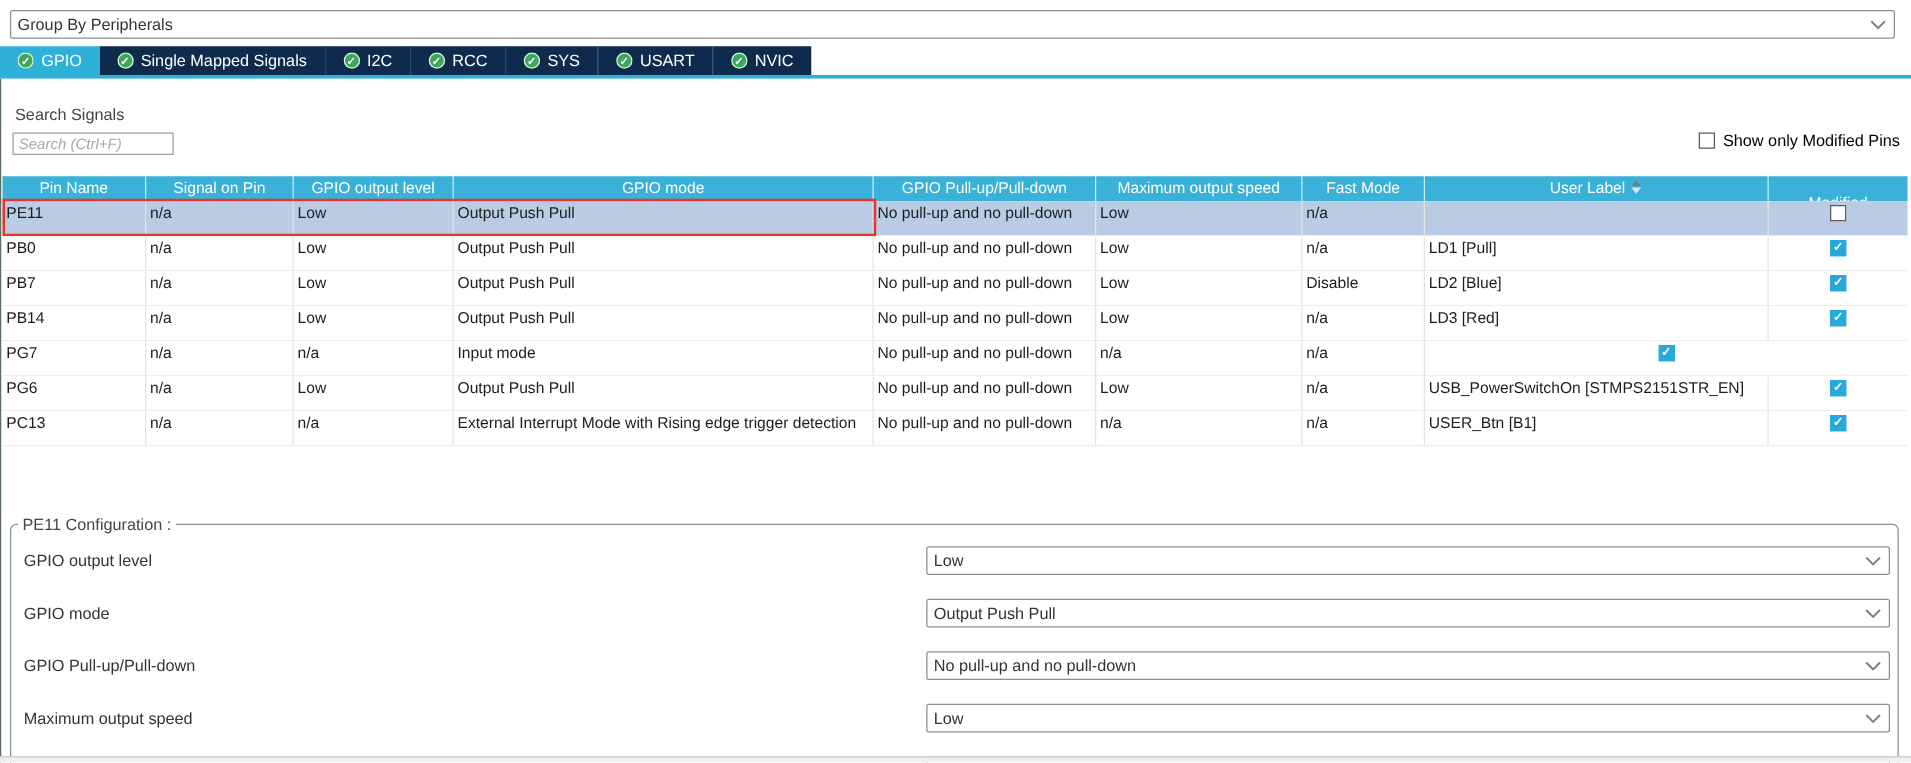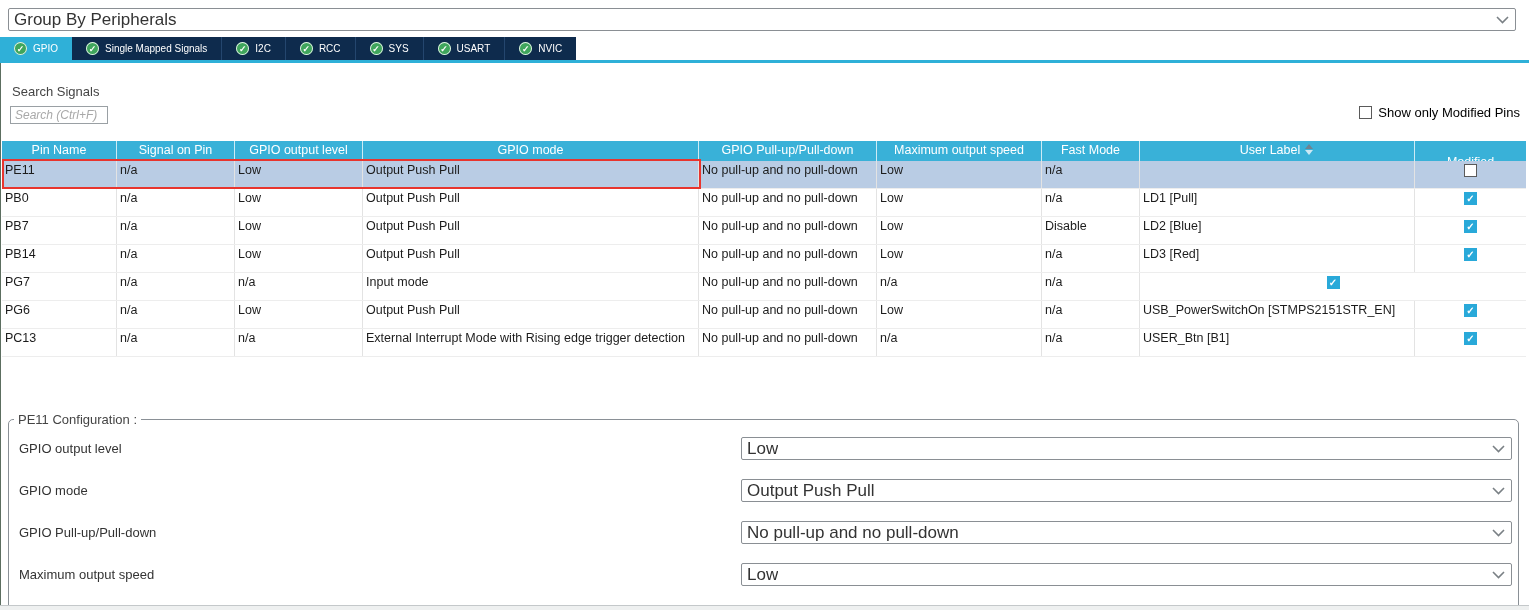--- a/index.html
+++ b/index.html
@@ -3,44 +3,44 @@
 <meta charset="utf-8">
 <style>
   * { box-sizing: border-box; margin: 0; padding: 0; }
   html,body { width:1529px; height:610px; overflow:hidden; background:#fff;
     font-family:"Liberation Sans", sans-serif; color:#222; }
   .page { position:relative; width:1529px; height:610px; }
 
   
   .combo { position:relative; background:#fff; border:1px solid #8a8f94; border-radius:2px;
     display:flex; align-items:center; height:23px; padding:0 22px 0 5px; cursor:default; }
-  .combo .val { font-size:17px; color:#333; white-space:nowrap; overflow:hidden; }
+  .combo .val { font-size:13px; color:#333; white-space:nowrap; overflow:hidden; }
   .combo .chev { position:absolute; right:6px; top:50%; transform:translateY(-50%); line-height:0; }
   .groupby { position:absolute; left:8px; top:8px; width:1508px; }
 
   
   .tabbar { position:absolute; left:0; top:37px; width:1529px; height:23px; display:flex; }
   .tab { display:flex; align-items:center; gap:6px; padding:0 14px; height:23px;
-    background:#0e2b4d; color:#fff; font-size:10px; cursor:pointer; border-left:1px solid #24466e; }
+    background:#0e2b4d; color:#fff; font-size:13px; cursor:pointer; border-left:1px solid #24466e; }
   .tab:first-child { border-left:none; }
   .tab.active { background:#2fb0d8; border-left:none; }
   .tab.active + .tab { border-left:none; }
   .tick { width:13px; height:13px; border-radius:50%; background:#3fa65c;
     box-shadow: inset 0 0 0 1px rgba(255,255,255,.85); position:relative; flex:none; }
   .tick::after { content:"✓"; position:absolute; left:50%; top:50%;
     transform:translate(-50%,-52%); font-size:9px; font-weight:bold; color:#fff; }
   .tab-underline { position:absolute; left:0; top:60px; width:1529px; height:3px; background:#2fb0d8; }
 
   
   .frame { position:absolute; left:0; top:63px; width:1529px; height:547px;
     border-left:1px solid #5c6e60; background:#fff; }
 
   
   .search-label { position:absolute; left:12px; top:84px; font-size:13px; color:#444; }
-  .search-input { position:absolute; left:10px; top:106px; width:98px; height:18px;
+  .search-input { position:absolute; left:10px; top:106px; width:129px; height:18px;
     border:1px solid #9aa0a4; font-size:12px; padding:0 4px; color:#333; }
   .search-input::placeholder { font-style:italic; color:#a8a8a8; }
   .show-mod { position:absolute; right:9px; top:105px; display:flex; align-items:center; gap:6px;
     font-size:13px; color:#000000; cursor:default; }
   .cb { width:13px; height:13px; border:1px solid #5a5a5a; background:#fff; display:inline-block;
     position:relative; flex:none; }
   .cb.checked { background:#29a9d9; border-color:#29a9d9; }
   .cb.checked::after { content:"✓"; position:absolute; left:50%; top:50%;
     transform:translate(-50%,-55%); color:#fff; font-size:10px; font-weight:bold; }
 

